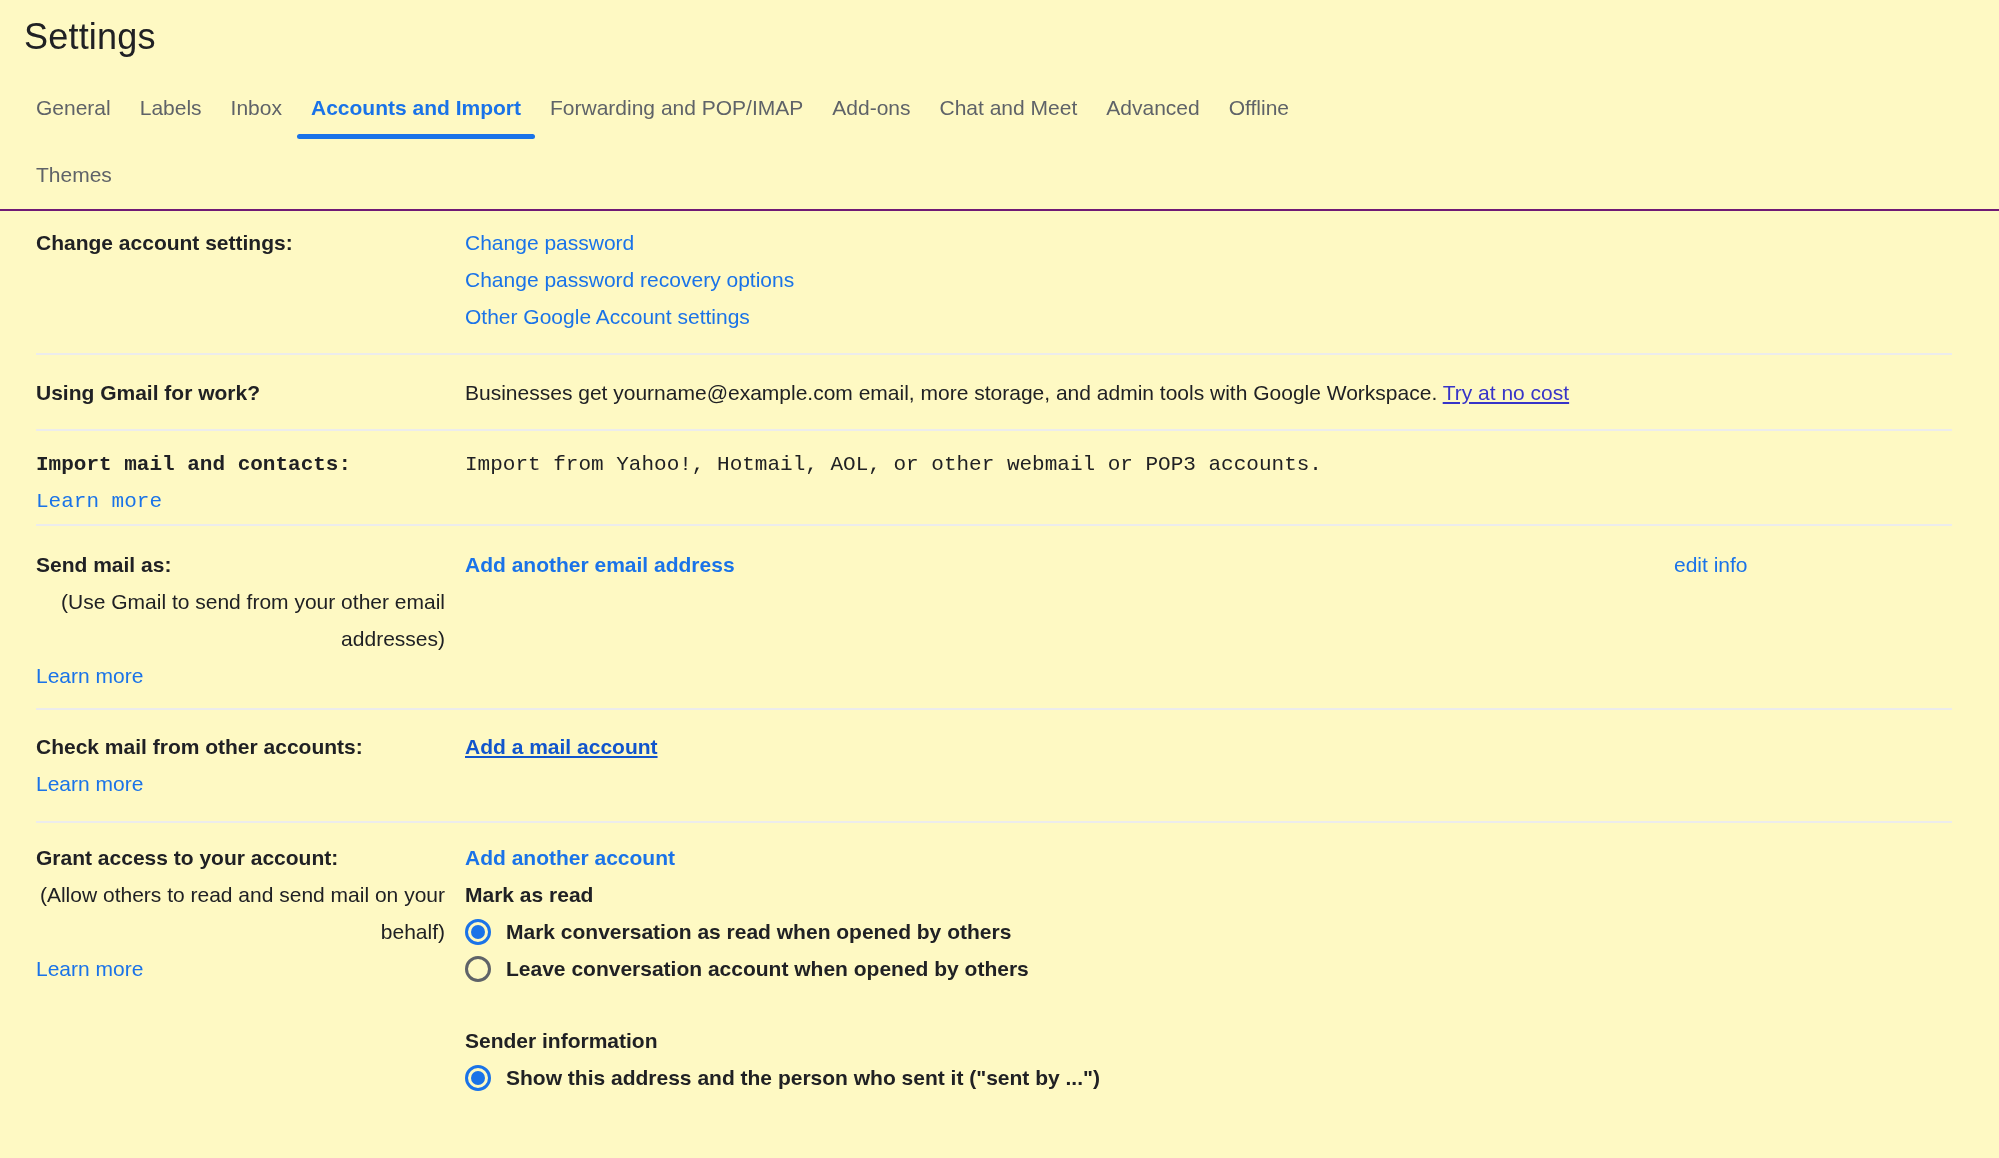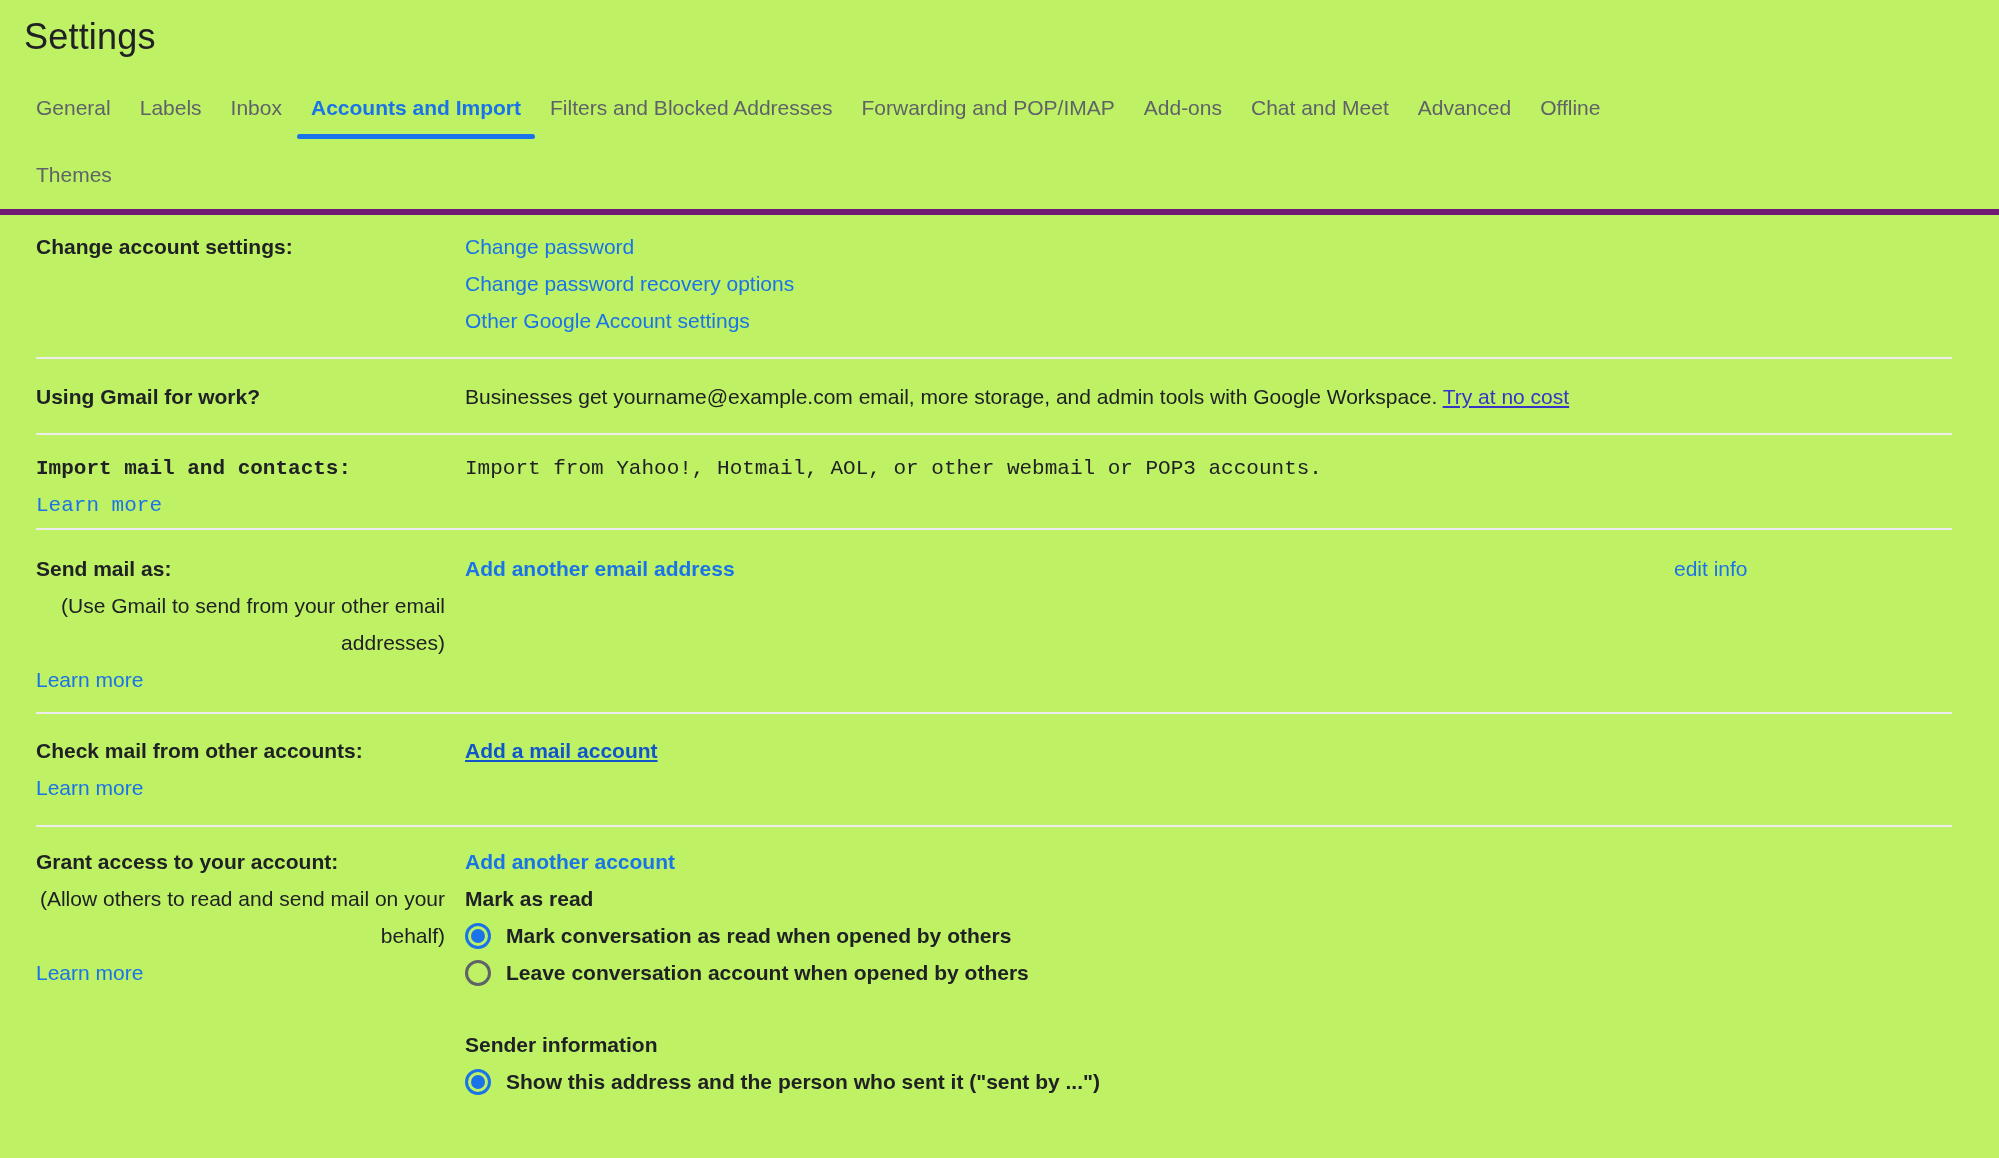--- a/index.html
+++ b/index.html
@@ -7,34 +7,34 @@
   body {
     font-family: "Liberation Sans", sans-serif;
     color: #202124;
     -webkit-font-smoothing: antialiased;
   }
   .page {
     position: relative;
     width: 1999px;
     height: 1158px;
     overflow: hidden;
-    background: #bef264;
+    background: #fef9c3;
   }
   
   .page-title {
     font-size: 36px;
     font-weight: 400;
     color: #202124;
     margin: 0;
     padding: 16px 0 0 24px;
     letter-spacing: 0.2px;
   }
   
   .tabs-wrap {
-    border-bottom: 6px solid #701a75;
+    border-bottom: 2px solid #701a75;
     padding-left: 36px;
   }
   .tabs-row1 {
     display: flex;
     gap: 29px;
     margin-top: 38px;
   }
   .tab {
     font-size: 21px;
     color: #5f6368;
@@ -134,21 +134,20 @@
 <div class="page">
 
   <h1 class="page-title">Settings</h1>
 
   <div class="tabs-wrap">
     <div class="tabs-row1">
       <span class="tab">General</span>
       <span class="tab">Labels</span>
       <span class="tab">Inbox</span>
       <span class="tab active">Accounts and Import</span>
-      <span class="tab">Filters and Blocked Addresses</span>
       <span class="tab">Forwarding and POP/IMAP</span>
       <span class="tab">Add-ons</span>
       <span class="tab">Chat and Meet</span>
       <span class="tab">Advanced</span>
       <span class="tab">Offline</span>
     </div>
     <div class="tabs-row2">
       <span class="tab">Themes</span>
     </div>
   </div>

